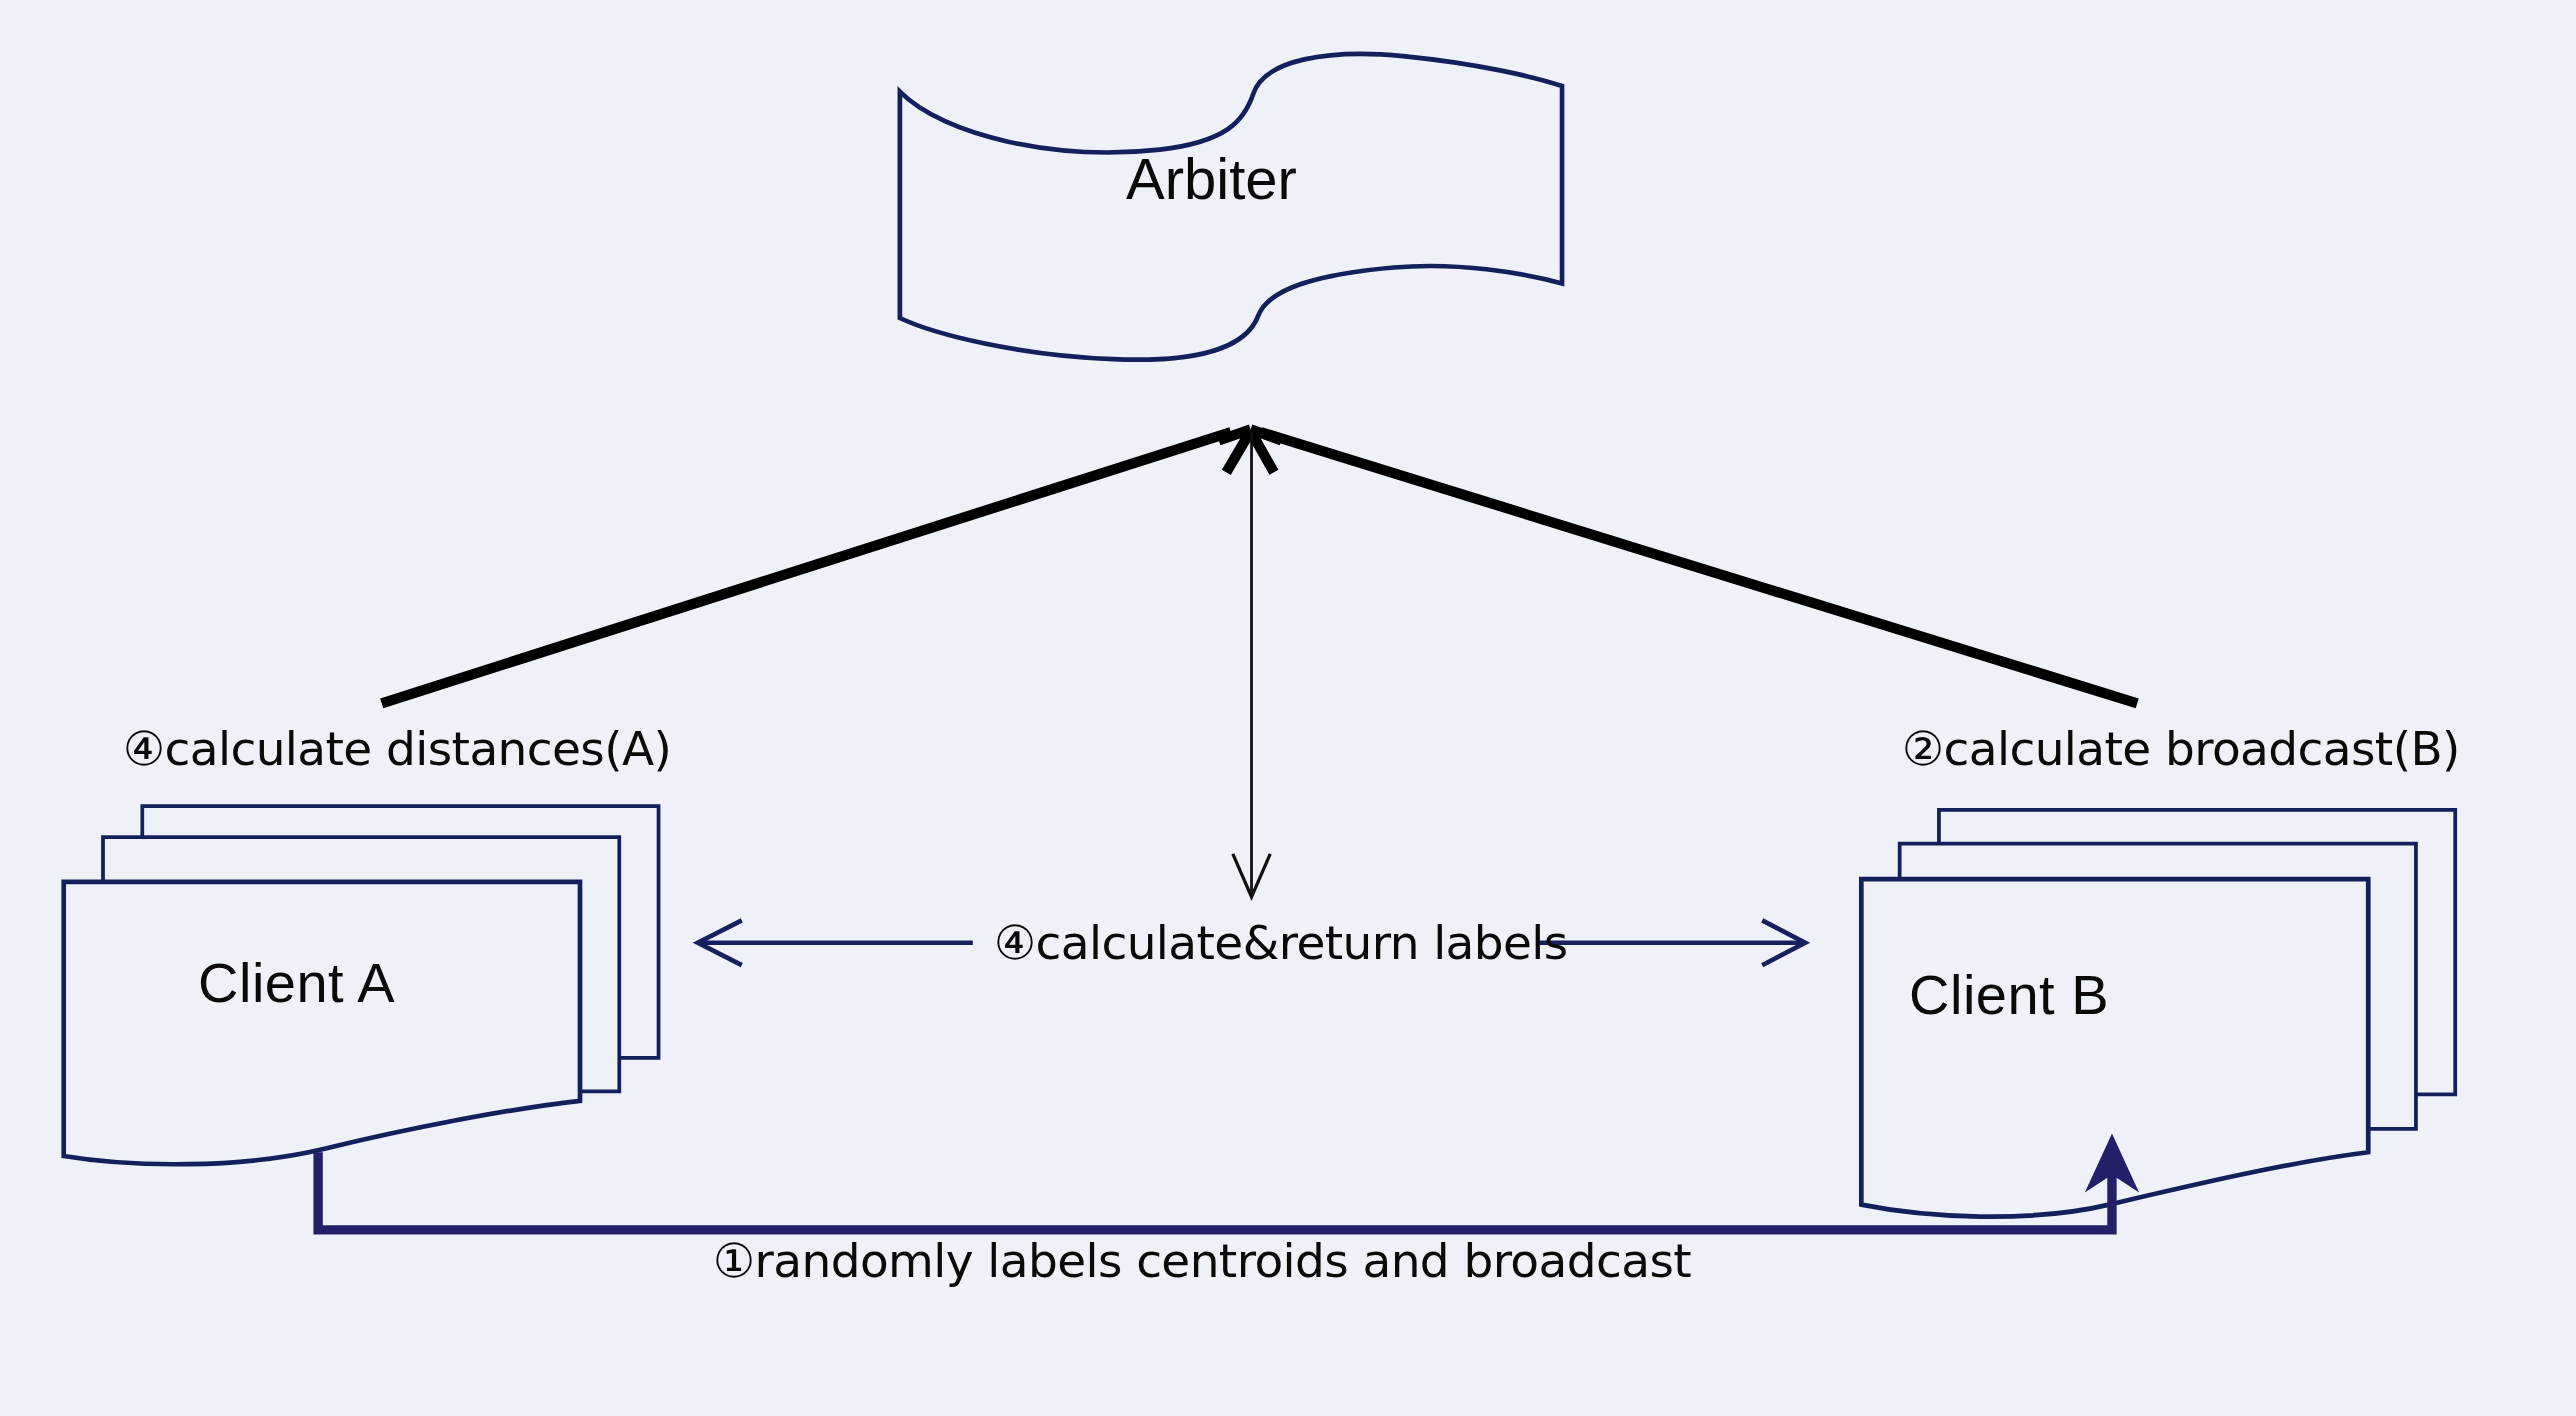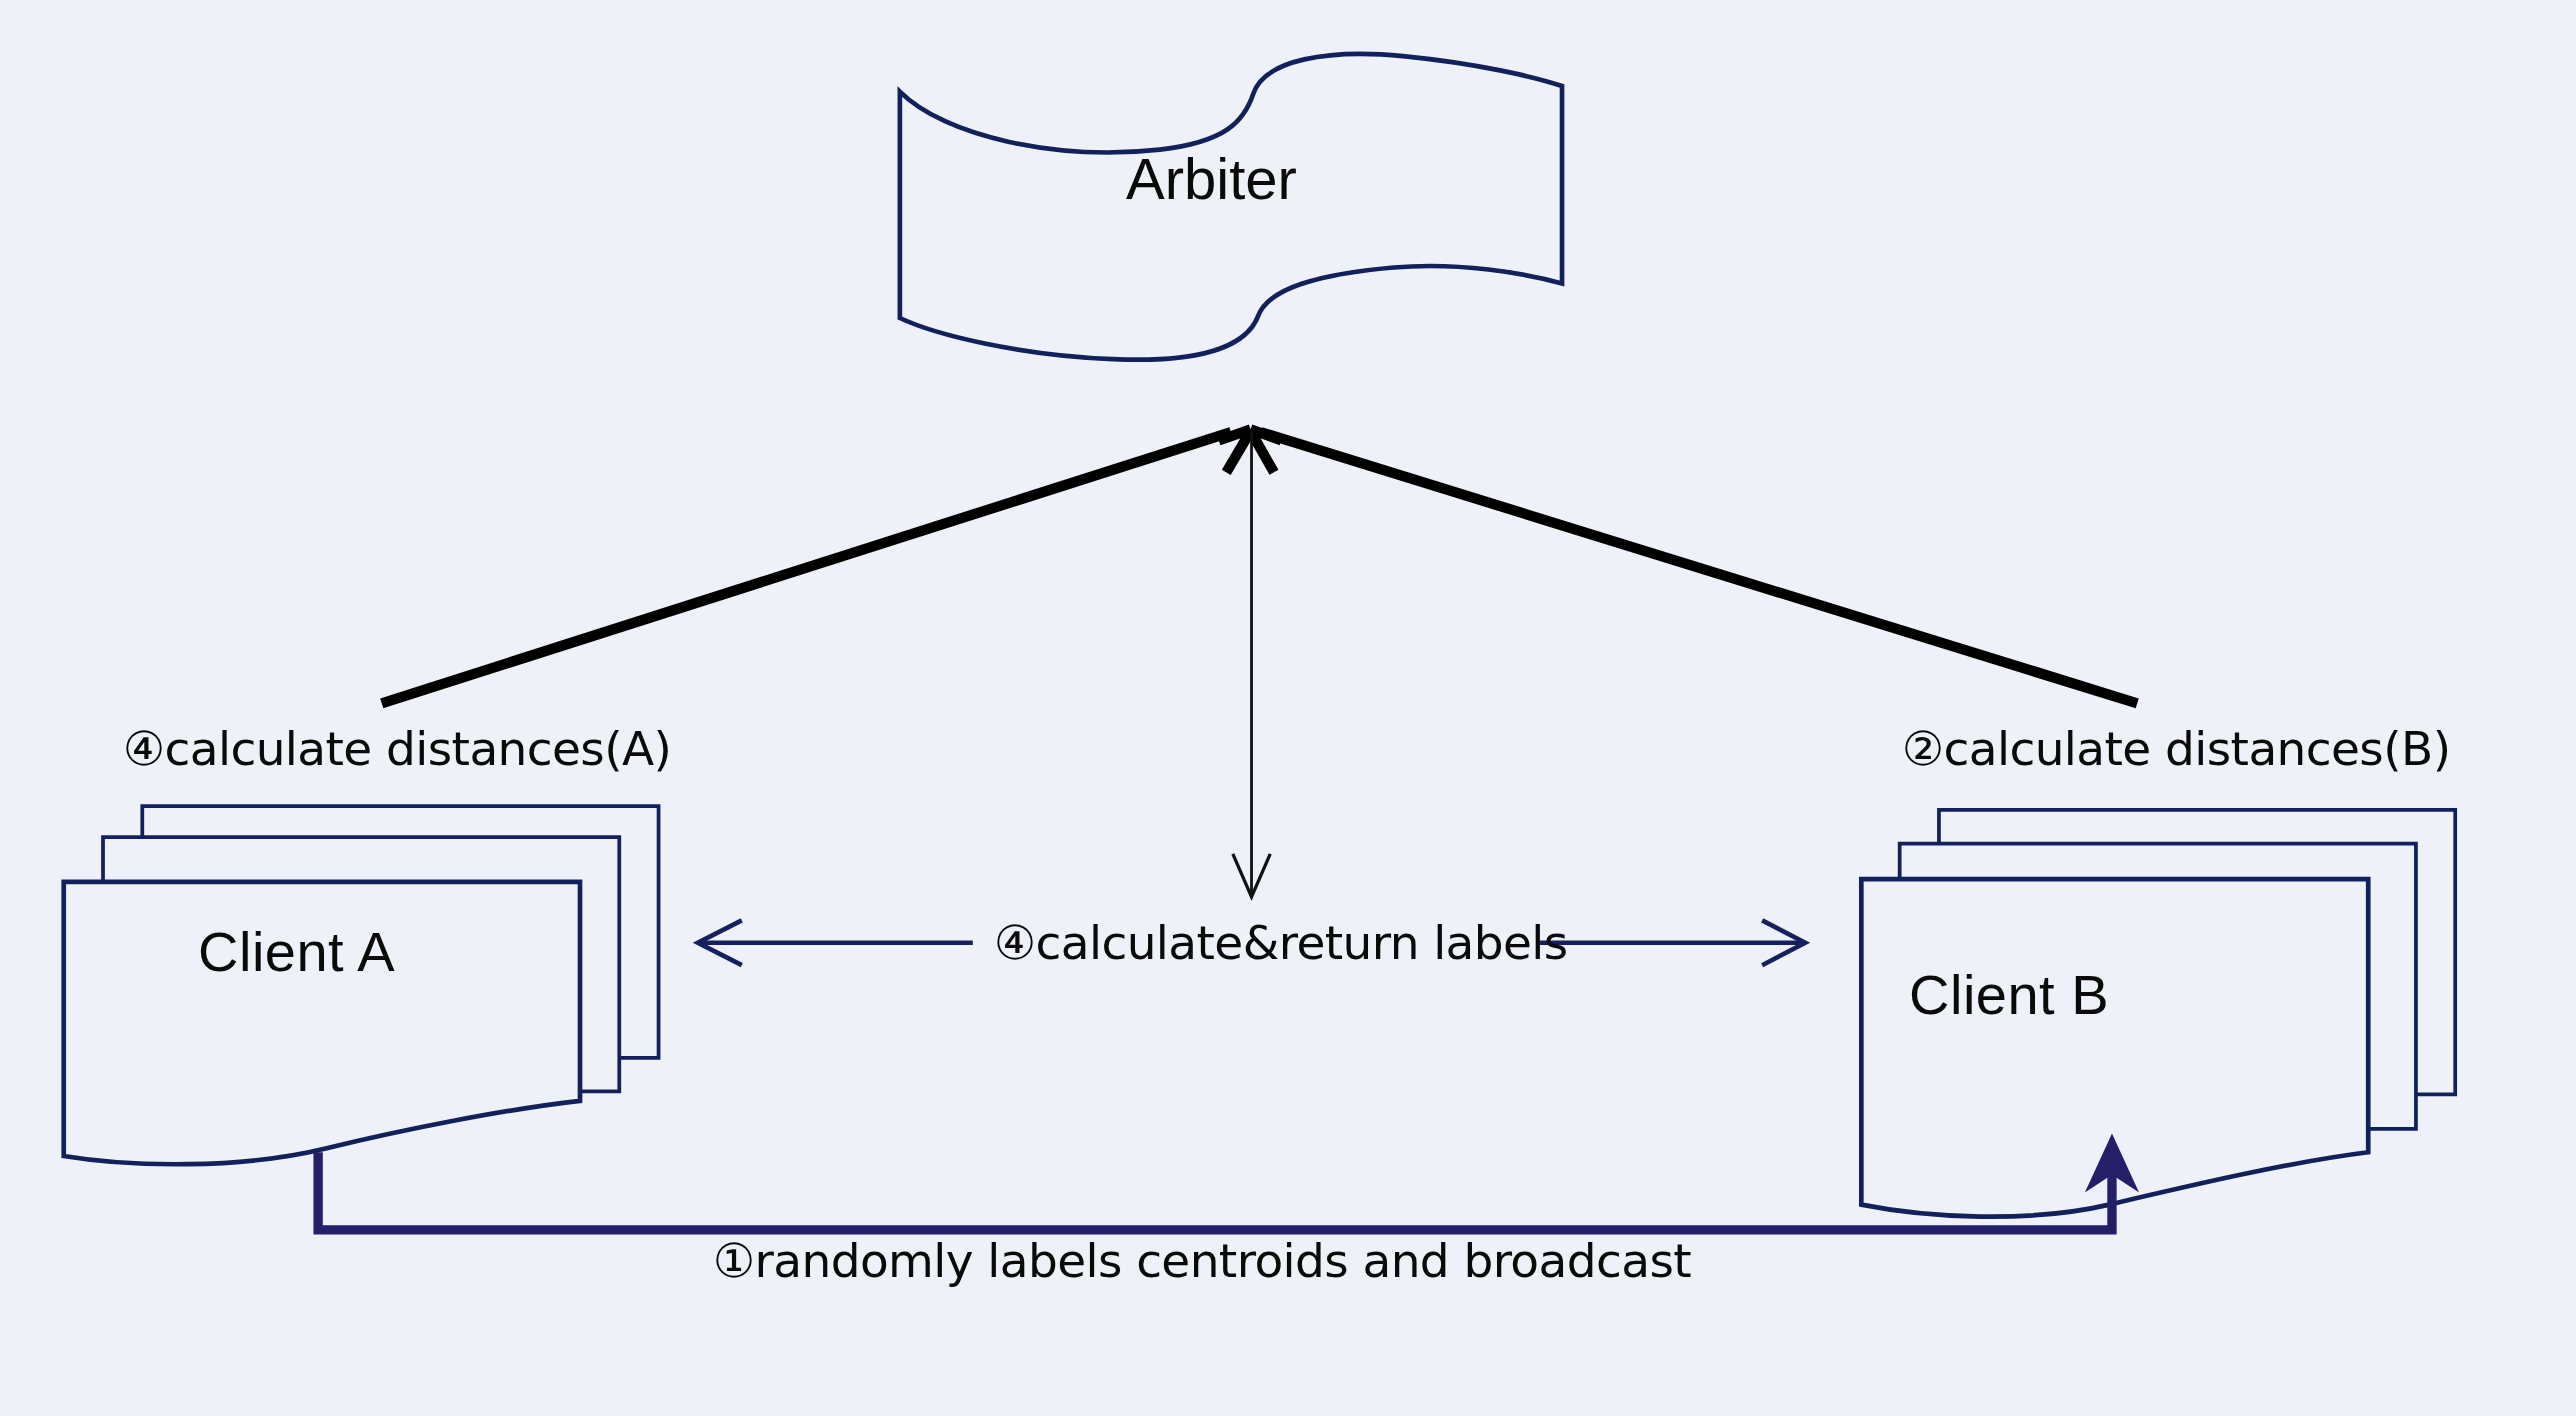--- a/index.html
+++ b/index.html
@@ -100,21 +100,21 @@
   .arbiter-label {
     font-size: 58px;
     font-family: "Liberation Sans", sans-serif;
   }
   .step-label {
     font-size: 47px;
     font-family: "DejaVu Sans", sans-serif;
     letter-spacing: -0.6px;
   }
   #lbl-arbiter { left: 1126px; top: 150px; }
-  #lbl-client-a { left: 198px; top: 924px; }
+  #lbl-client-a { left: 198px; top: 955px; }
   #lbl-client-b { left: 1909px; top: 967px; }
   #lbl-step3 { left: 865px; top: 347px; }
   #lbl-step2a { left: 123px; top: 725px; }
   #lbl-step2b { left: 1902px; top: 725px; }
   #lbl-step4 { left: 994px; top: 919px; text-align: right; }
   #lbl-step1 { left: 713px; top: 1237px; }
 </style>
 </head>
 <body>
 
@@ -174,20 +174,20 @@
 
   <div class="txt arbiter-label" id="lbl-arbiter">Arbiter</div>
 
   <div class="txt node-label" id="lbl-client-a">Client A</div>
 
   <div class="txt node-label" id="lbl-client-b">Client B</div>
 
 
   <div class="txt step-label" id="lbl-step2a">④calculate distances(A)</div>
 
-  <div class="txt step-label" id="lbl-step2b">②calculate distances(B)</div>
+  <div class="txt step-label" id="lbl-step2b">②calculate broadcast(B)</div>
 
   <div class="txt step-label" id="lbl-step4">④calculate&amp;return labels</div>
 
   <div class="txt step-label" id="lbl-step1">①randomly labels centroids and broadcast</div>
 
 </div>
 
 
 </body></html>

